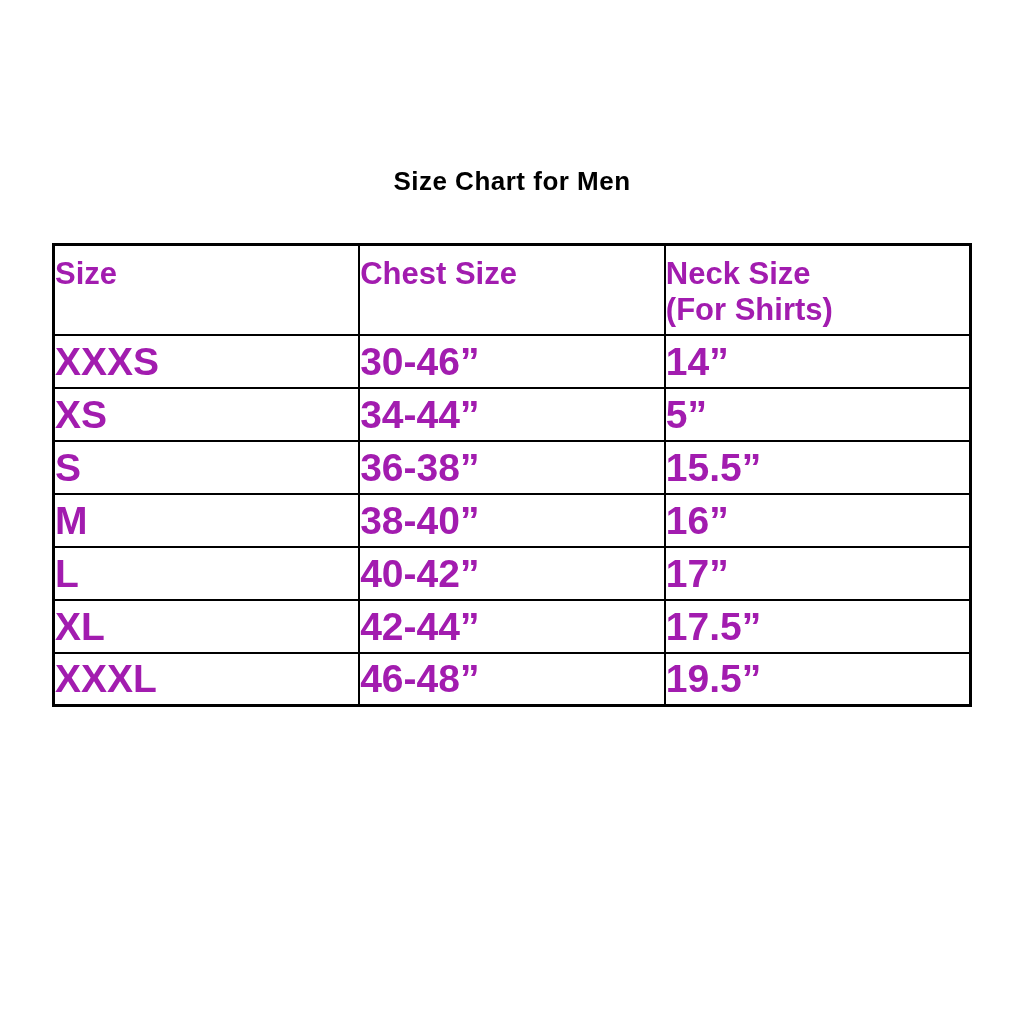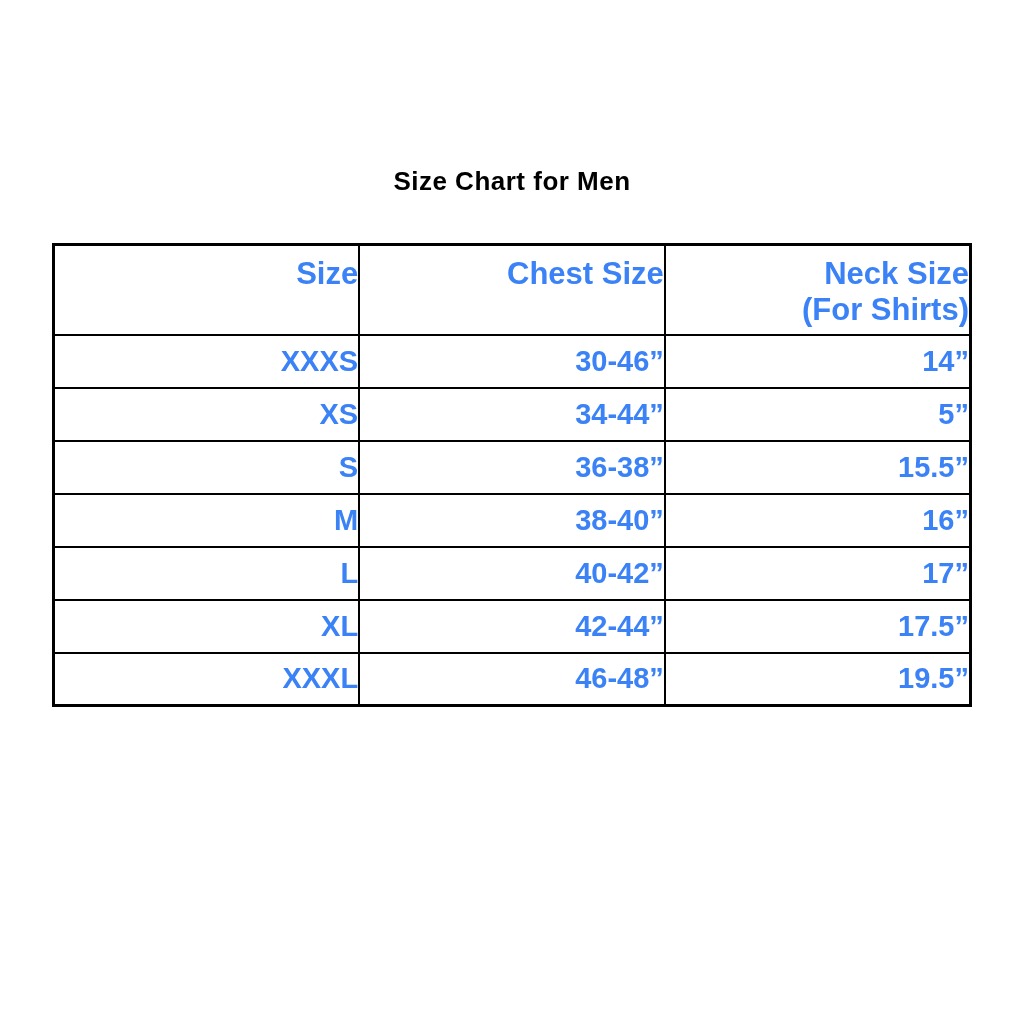--- a/index.html
+++ b/index.html
@@ -33,36 +33,36 @@
     left: 52px;
     top: 243px;
     width: 920px;
     border-collapse: collapse;
     table-layout: fixed;
     border: 3px solid #000000;
   }
   .size-chart th,
   .size-chart td {
     border: 2px solid #000000;
-    text-align: right;
+    text-align: left;
     font-weight: bold;
-    color: #3b82f6;
+    color: #a21caf;
     padding: 0;
   }
   .size-chart th {
     height: 90px;
     vertical-align: top;
     padding-top: 10px;
     font-size: 31px;
     line-height: 36px;
   }
   .size-chart td {
     height: 53px;
     vertical-align: middle;
-    font-size: 29px;
+    font-size: 39px;
     line-height: 1;
     margin-top: 24px;
   }
 </style>
 </head>
 <body>
 
 <div class="page">
 
   <h1 class="page-title">Size Chart for Men</h1>

